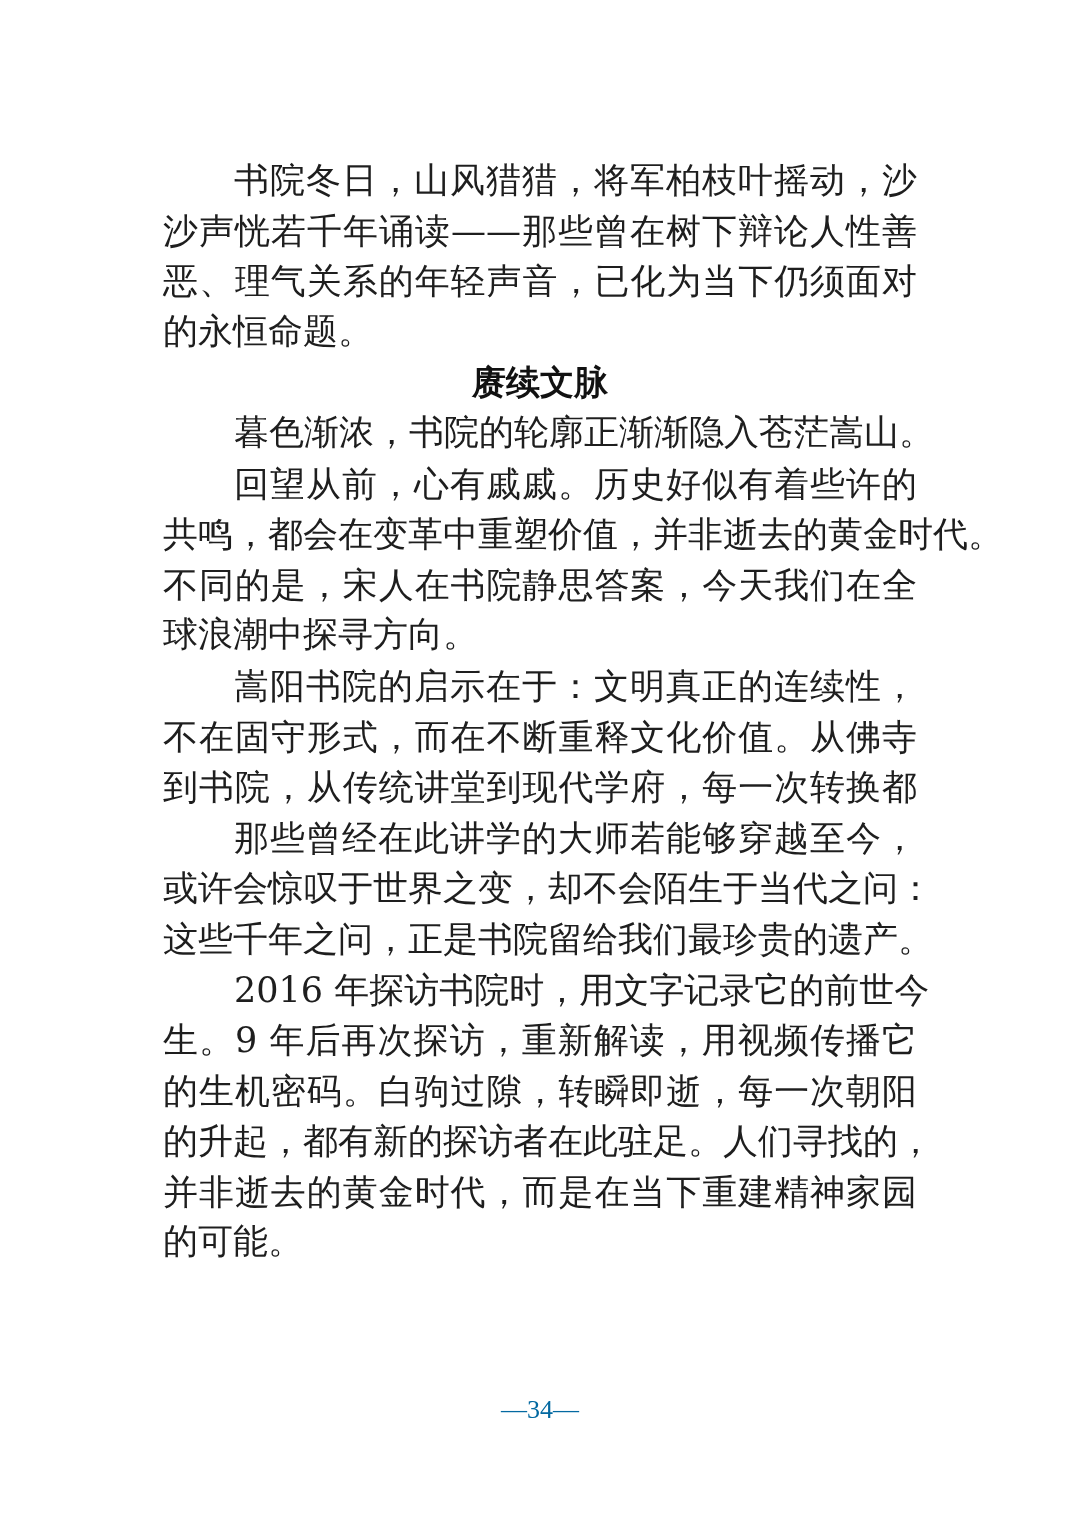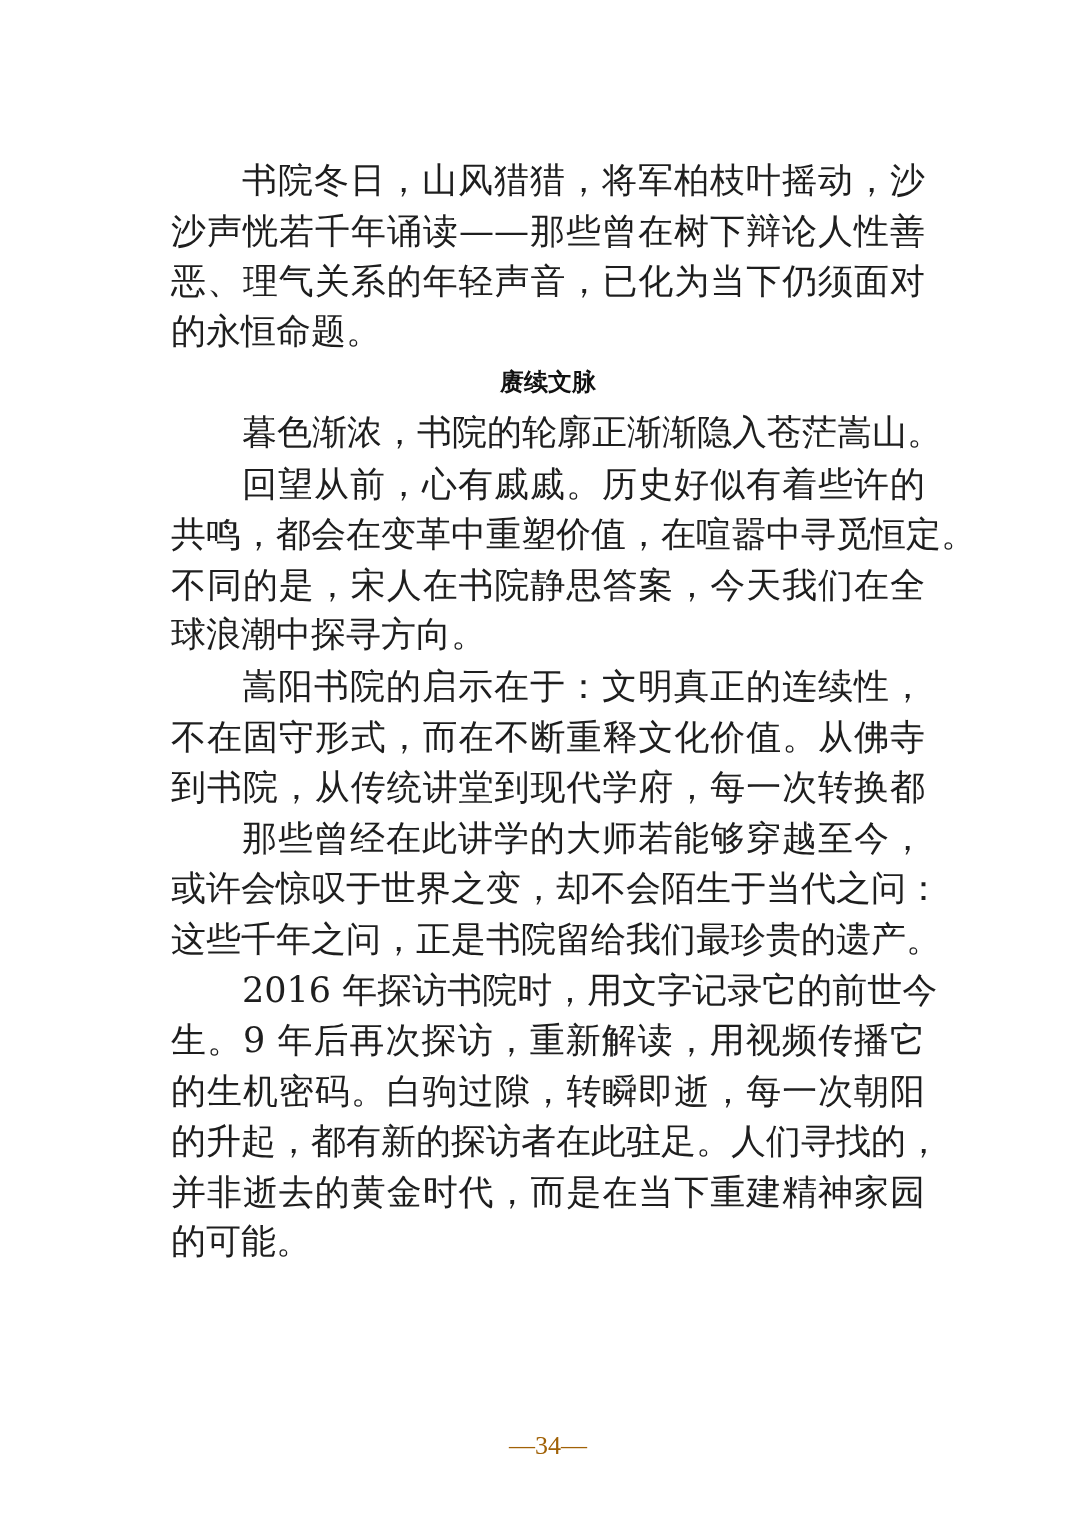--- a/index.html
+++ b/index.html
@@ -1,60 +1,60 @@
 <!DOCTYPE html>
 <html><head>
 <meta charset="utf-8">
 <style>
   html, body { margin: 0; padding: 0; background: #ffffff; }
   body { width: 1080px; height: 1525px; position: relative; overflow: hidden; }
   .page {
-    position: absolute; left: 8px; top: 0; width: 880px; height: 1525px;
+    position: absolute; left: 0; top: 0; width: 880px; height: 1525px;
     background: #ffffff;
   }
   .body-text {
     position: absolute; left: 163px; top: 155px; width: 754px;
     font-family: "DejaVu Serif", "Liberation Serif", serif;
     font-size: 35px; line-height: 50.6px; color: #1e1e1e;
   }
   .line {
     display: block; white-space: nowrap; height: 50.6px;
     text-align: justify; text-align-last: justify;
   }
   .line.last { text-align-last: left; font-family: Liberation Serif, serif; }
   .line.indent { padding-left: 71px; }
   .heading {
     display: block; height: 50.6px; text-align: center;
     font-family: "DejaVu Sans", "Liberation Sans", sans-serif;
-    font-weight: bold; font-size: 24px; color: #111;
+    font-weight: bold; font-size: 34px; color: #111;
   }
   .page-number {
     position: absolute; left: 0; width: 1080px; top: 1395px;
     text-align: center;
     font-family: "Liberation Serif", "DejaVu Serif", serif;
-    font-size: 26px; color: #a16207; margin-top: 36px;
+    font-size: 26px; color: #0369a1;
   }
 </style>
 </head>
 <body>
 
 <div class="page">
   <div class="body-text">
 
     <span class="line indent">书院冬日，山风猎猎，将军柏枝叶摇动，沙</span>
     <span class="line">沙声恍若千年诵读——那些曾在树下辩论人性善</span>
     <span class="line">恶、理气关系的年轻声音，已化为当下仍须面对</span>
     <span class="line last">的永恒命题。</span>
 
     <span class="heading">赓续文脉</span>
 
     <span class="line indent last">暮色渐浓，书院的轮廓正渐渐隐入苍茫嵩山。</span>
 
     <span class="line indent">回望从前，心有戚戚。历史好似有着些许的</span>
-    <span class="line">共鸣，都会在变革中重塑价值，在喧嚣中寻觅恒定。</span>
+    <span class="line">共鸣，都会在变革中重塑价值，并非逝去的黄金时代。</span>
     <span class="line">不同的是，宋人在书院静思答案，今天我们在全</span>
     <span class="line last">球浪潮中探寻方向。</span>
 
     <span class="line indent">嵩阳书院的启示在于：文明真正的连续性，</span>
     <span class="line">不在固守形式，而在不断重释文化价值。从佛寺</span>
     <span class="line">到书院，从传统讲堂到现代学府，每一次转换都</span>
 
     <span class="line indent">那些曾经在此讲学的大师若能够穿越至今，</span>
     <span class="line">或许会惊叹于世界之变，却不会陌生于当代之问：</span>
     <span class="line">这些千年之问，正是书院留给我们最珍贵的遗产。</span>

